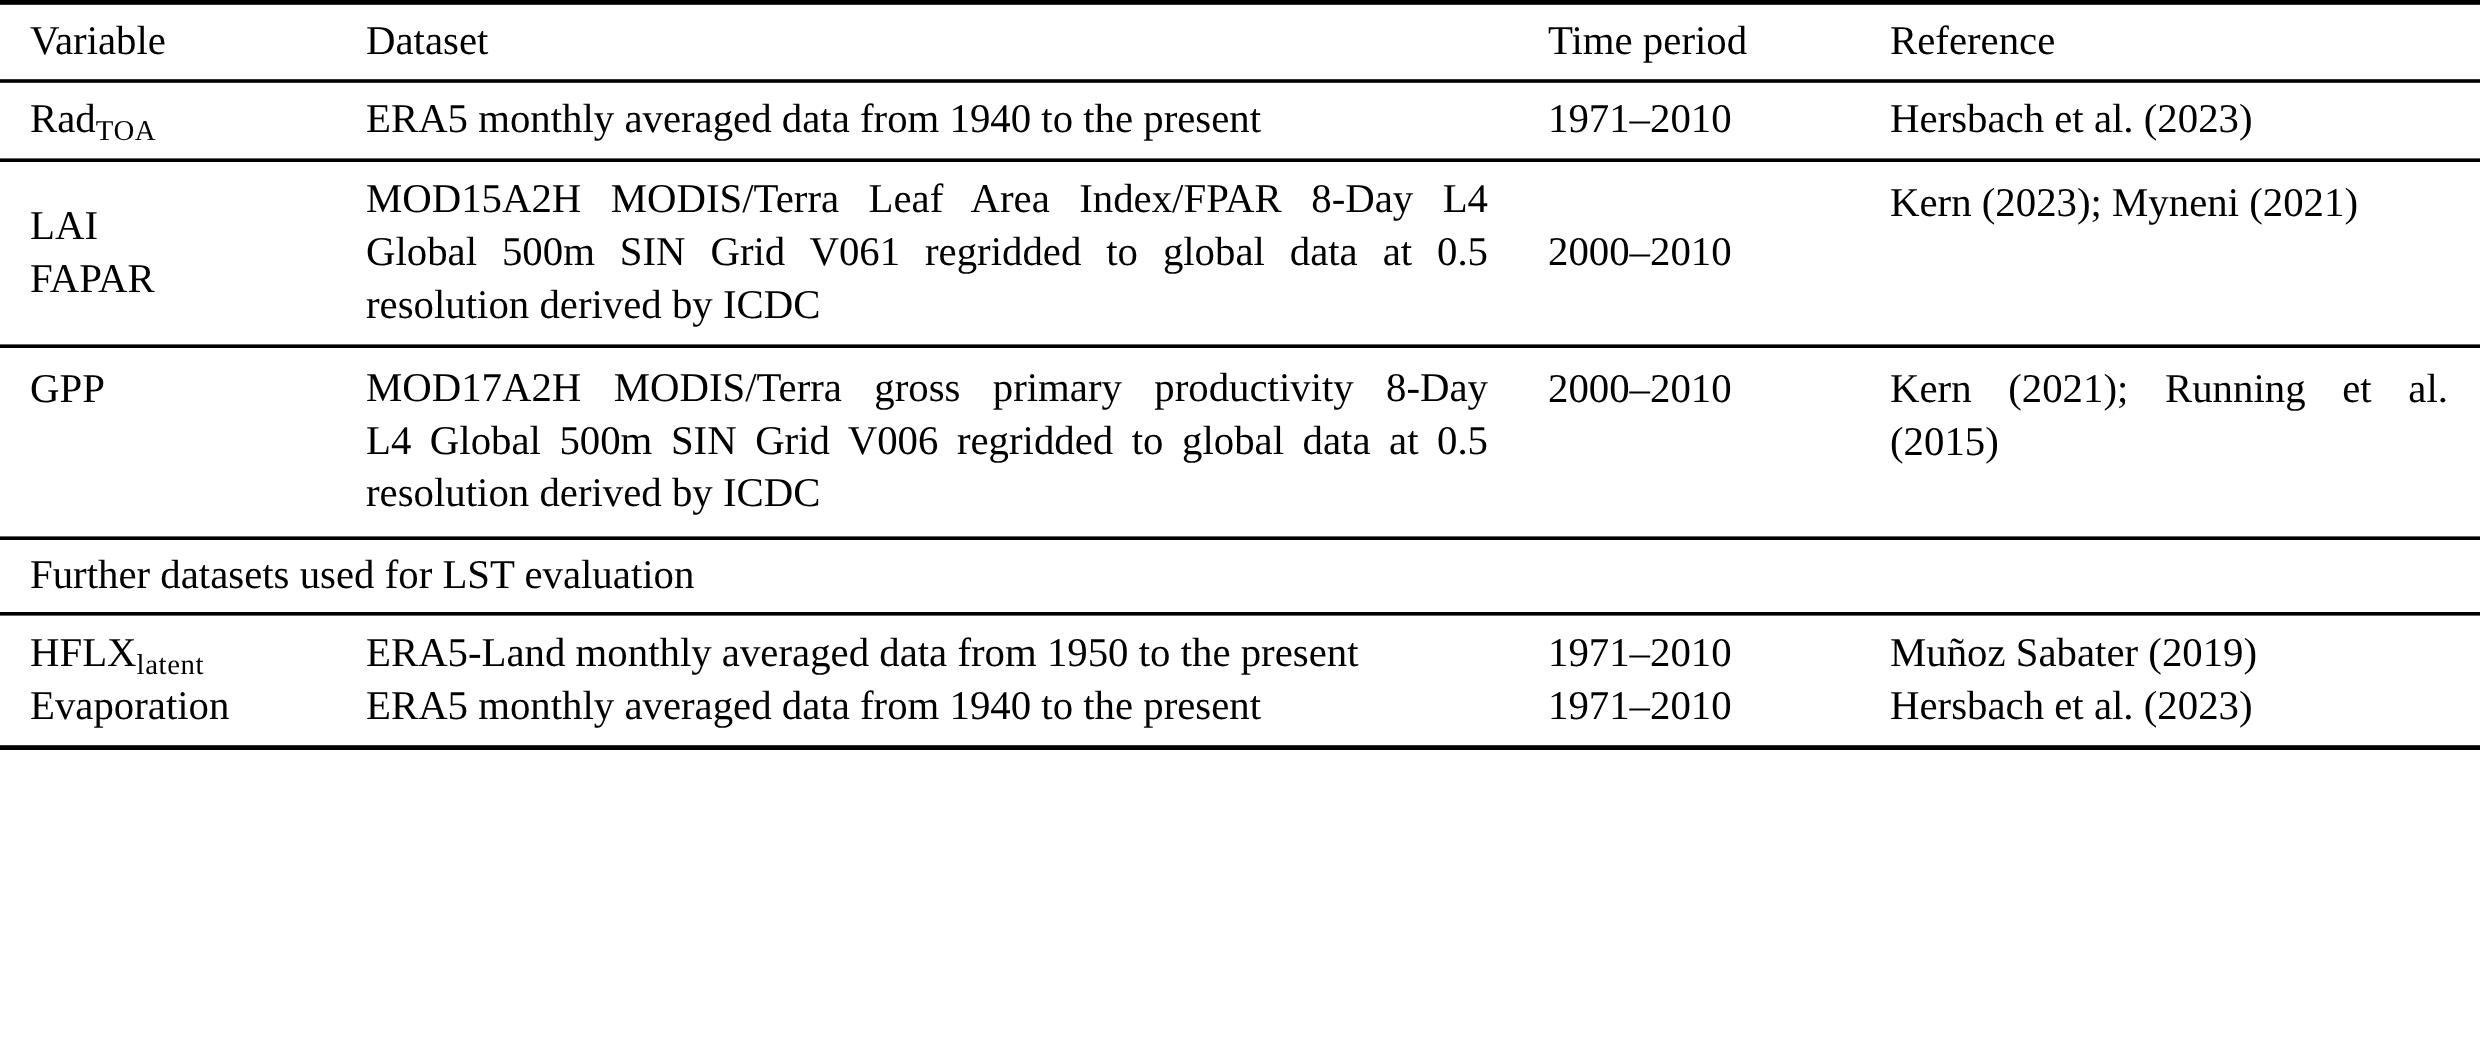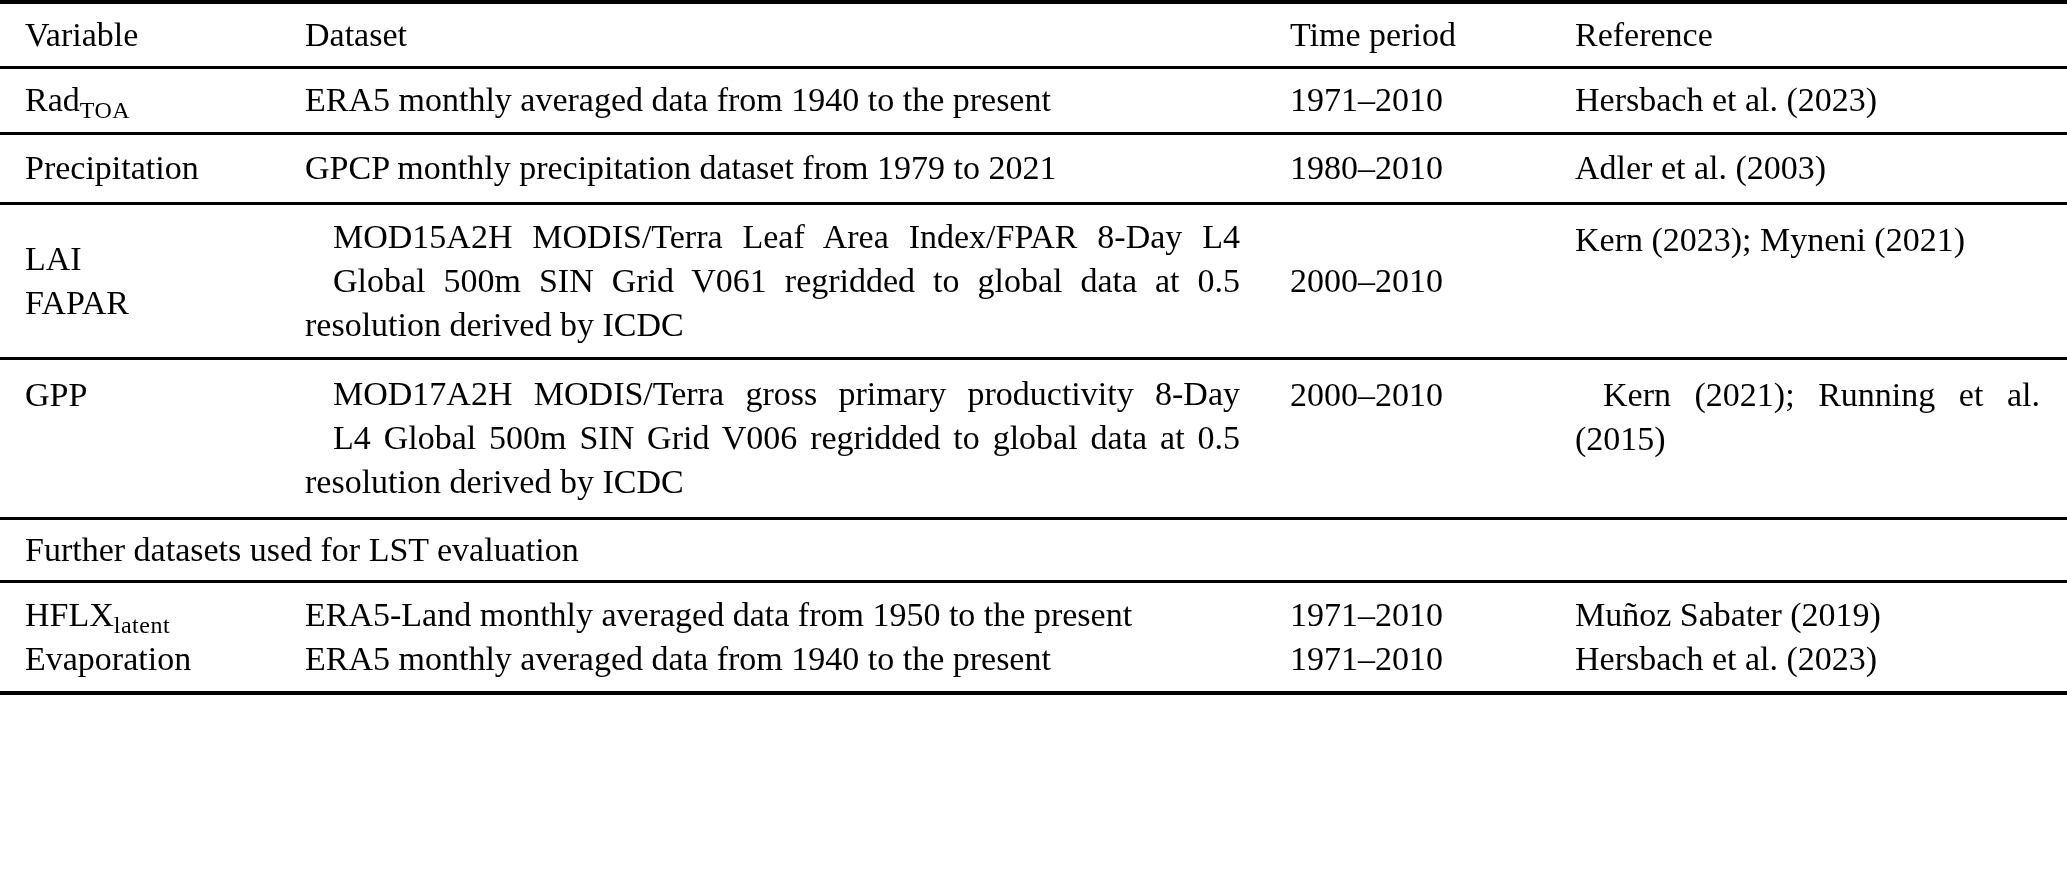--- a/index.html
+++ b/index.html
@@ -26,21 +26,21 @@
     padding: 0;
     vertical-align: middle;
     text-align: left;
     font-weight: normal;
   }
   .c1 { padding-left: 25px; }
   .c2 { padding-right: 50px; }
   .c4 { padding-right: 27px; }
   .v-top { vertical-align: top; padding-top: 13px; }
   .indent { padding-left: 14px; }
-  .just { text-align: justify; text-align-last: justify; margin-left: 28px; }
+  .just { text-align: justify; text-align-last: justify; }
   sub.varsub { font-size: 24px; line-height: 0; vertical-align: -7px; letter-spacing: 0.5px; text-align: right; }
   
   tr.h-head { height: 65px; }
   tr.h-r1 { height: 157px; }
   tr.h-r2 { height: 66px; }
   tr.h-r3 { height: 70px; }
   tr.h-r4 { height: 155px; }
   tr.h-r5 { height: 160px; }
   tr.h-sec { height: 63px; }
   tr.h-r6 { height: 112px; }
@@ -66,26 +66,20 @@
     </tr>
 
 
     <tr class="h-r2">
       <td class="c1"><span>Rad</span><sub class="varsub">TOA</sub></td>
       <td class="c2">ERA5 monthly averaged data from 1940 to the present</td>
       <td>1971–2010</td>
       <td class="c4">Hersbach et al. (2023)</td>
     </tr>
 
-    <tr class="h-r3">
-      <td class="c1">Precipitation</td>
-      <td class="c2">GPCP monthly precipitation dataset from 1979 to 2021</td>
-      <td>1980–2010</td>
-      <td class="c4">Adler et al. (2003)</td>
-    </tr>
 
     <tr class="h-r4">
       <td class="c1">
         <div>LAI</div>
         <div>FAPAR</div>
       </td>
       <td class="c2">
         <div class="just">MOD15A2H MODIS/Terra Leaf Area Index/FPAR 8-Day L4</div>
         <div class="just">Global 500m SIN Grid V061 regridded to global data at 0.5</div>
         <div>resolution derived by ICDC</div>

